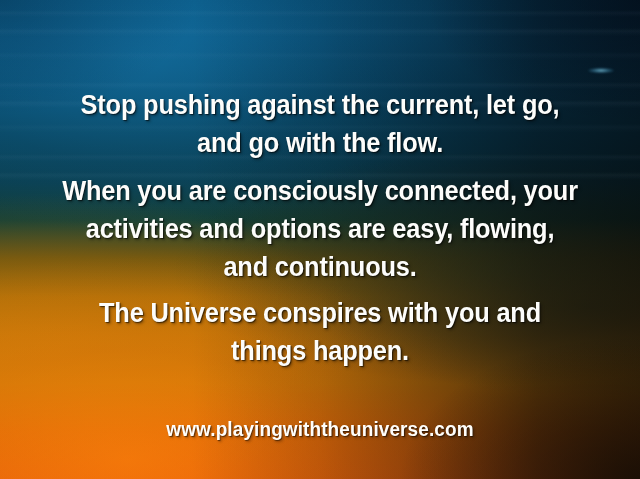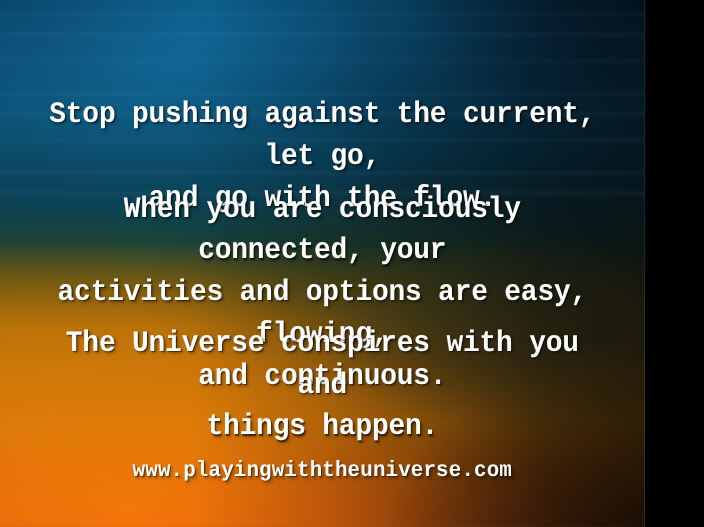--- a/index.html
+++ b/index.html
@@ -4,24 +4,24 @@
 <title>Quote Image</title>
 <style>
   html, body {
     margin: 0;
     padding: 0;
     background: #000;
   }
 
   #poster {
     position: relative;
-    width: 586px;
+    width: 640px;
     height: 479px;
     overflow: hidden;
-    font-family: Liberation Mono, monospace;
+    font-family: Liberation Sans, sans-serif;
     background-color: #0b5a85;
   }
 
   
 
   .bg-layer {
     position: absolute;
     top: 0; left: 0;
     width: 100%;
     height: 100%;

